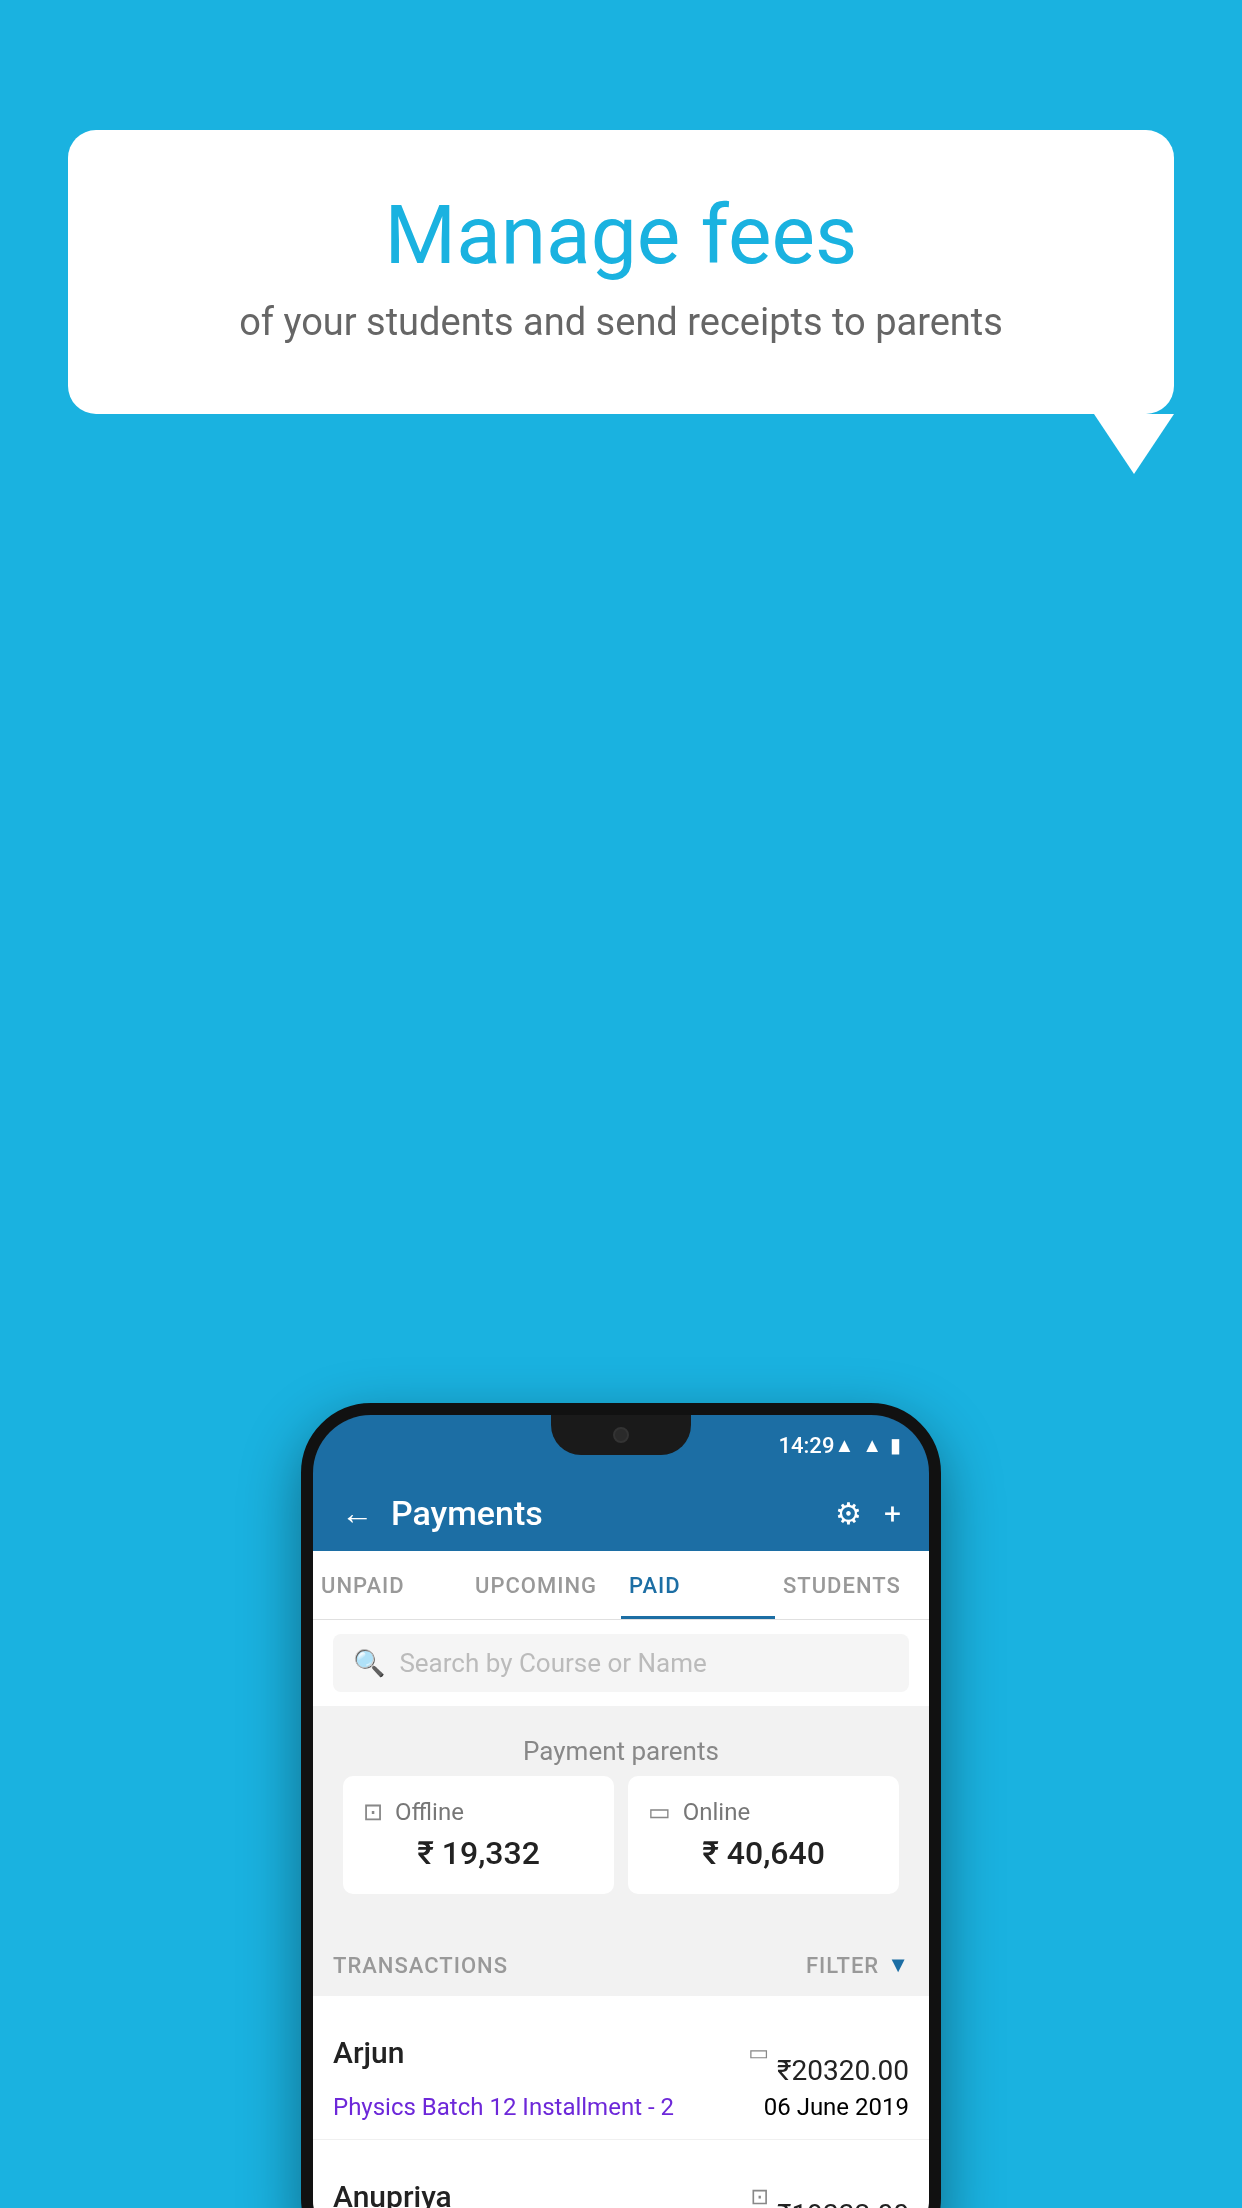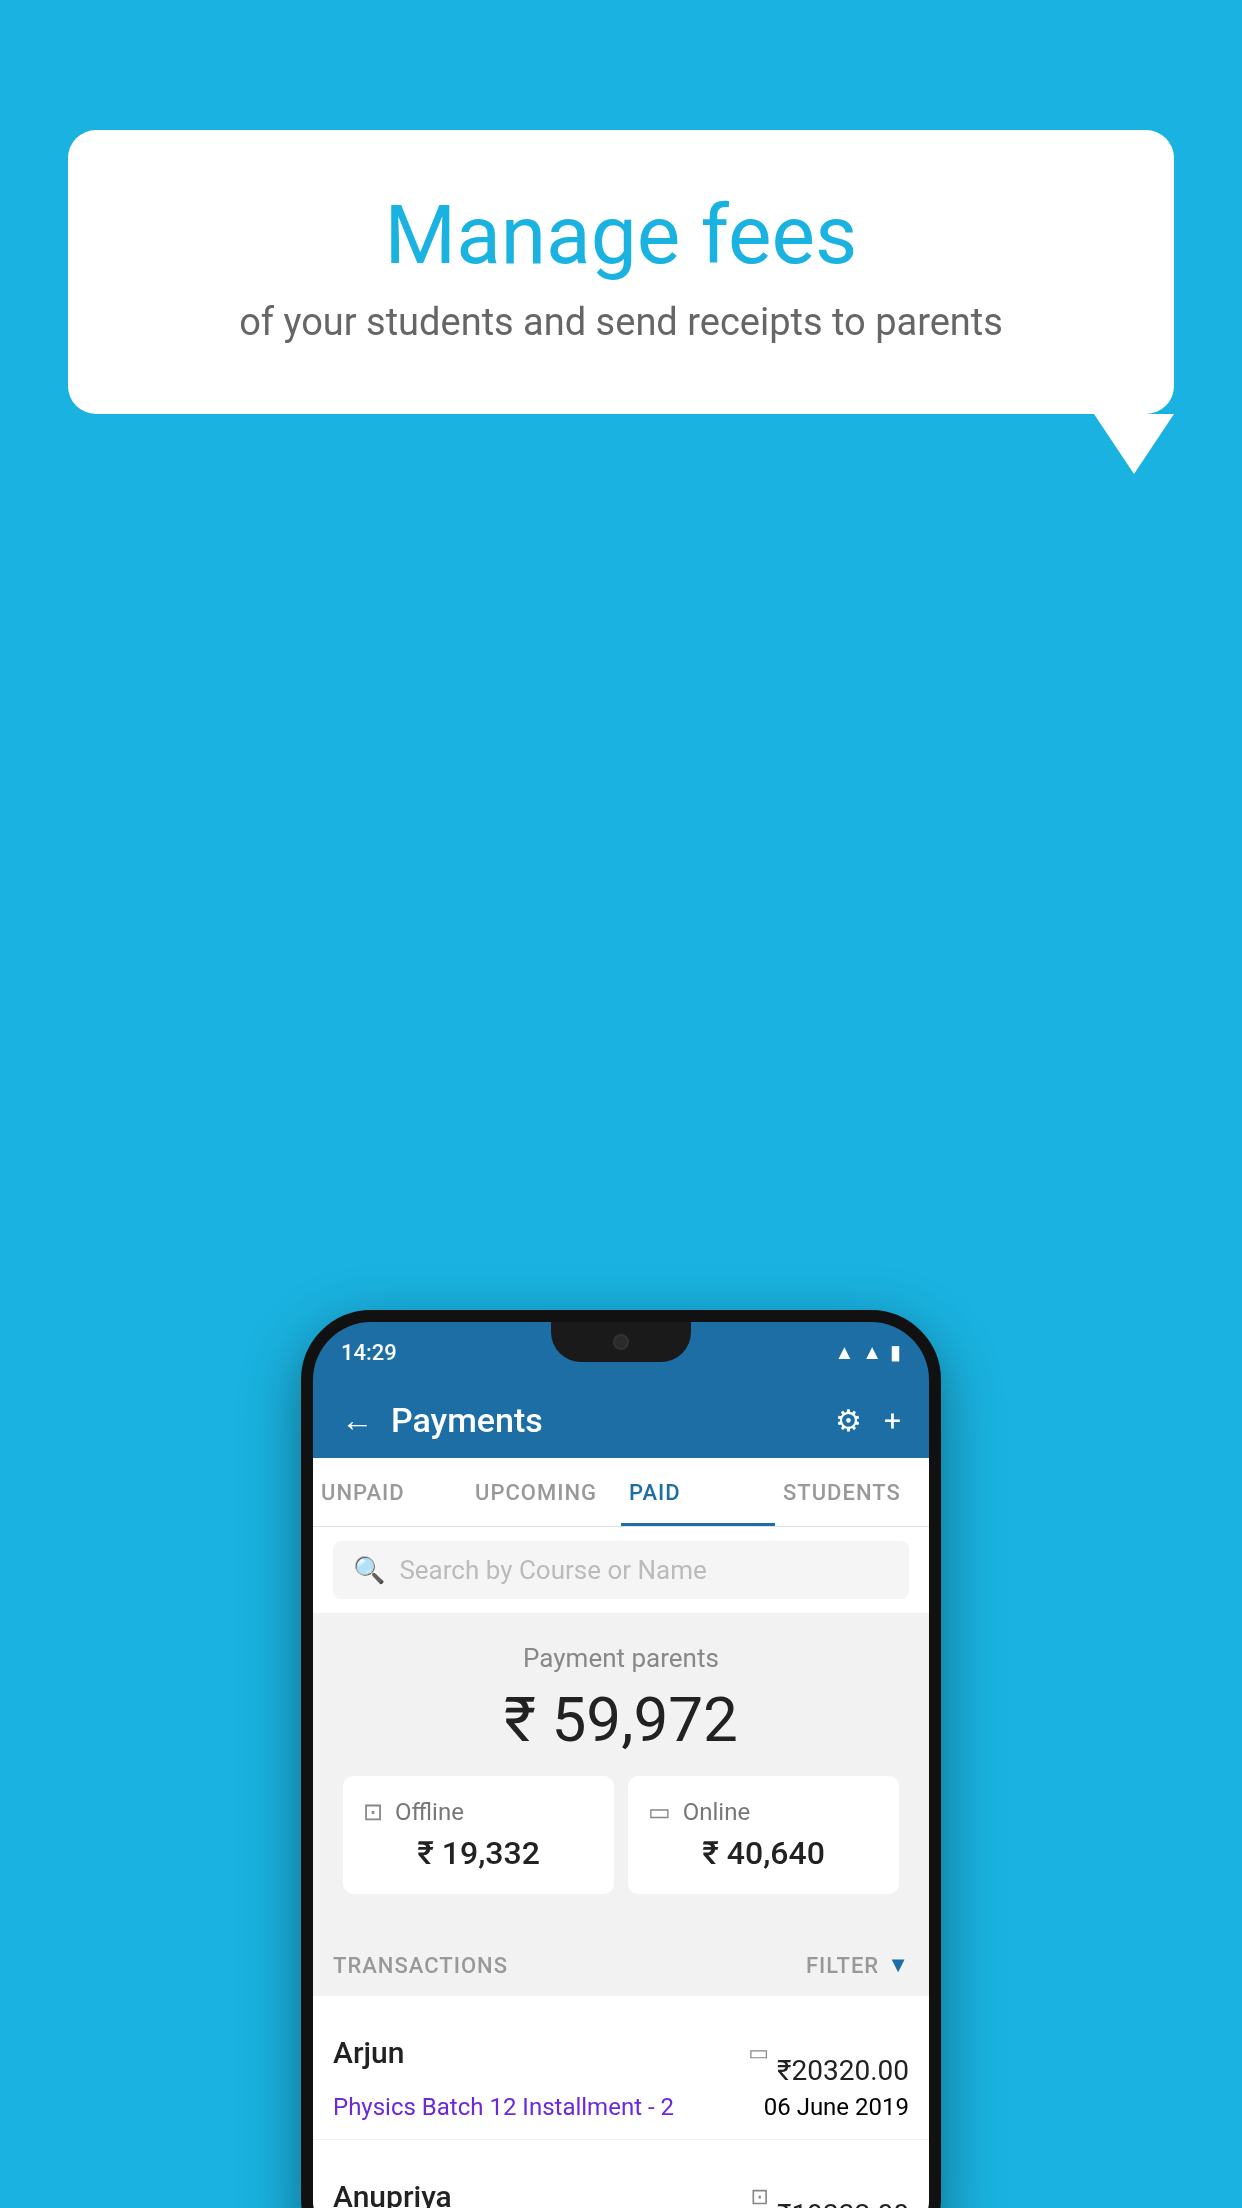--- a/index.html
+++ b/index.html
@@ -69,21 +69,21 @@
       overflow: hidden;
       box-shadow: 0 20px 60px rgba(0,0,0,0.4);
     }
 
     
     .phone-notch-area {
       background: #1c6ea4;
       height: 60px;
       display: flex;
       align-items: center;
-      justify-content: space-between;
+      justify-content: flex-end;
       padding: 0 28px;
       position: relative;
     }
 
     .phone-notch {
       position: absolute;
       top: 0;
       left: 50%;
       transform: translateX(-50%);
       width: 140px;
@@ -417,21 +417,20 @@
 
       <div class="search-container">
         <div class="search-bar">
           <span class="search-icon-inner">🔍</span>
           <span class="search-placeholder">Search by Course or Name</span>
         </div>
       </div>
 
       <div class="payment-received-section">
         <div class="payment-label">Payment parents</div>
-        <div class="payment-amount">₹ 59,972</div>
 
         <div class="payment-cards">
           <div class="payment-card">
             <div class="card-header">
               <span class="card-icon">⊡</span>
               <span class="card-type">Offline</span>
             </div>
             <div class="card-amount">₹ 19,332</div>
           </div>
           <div class="payment-card">

